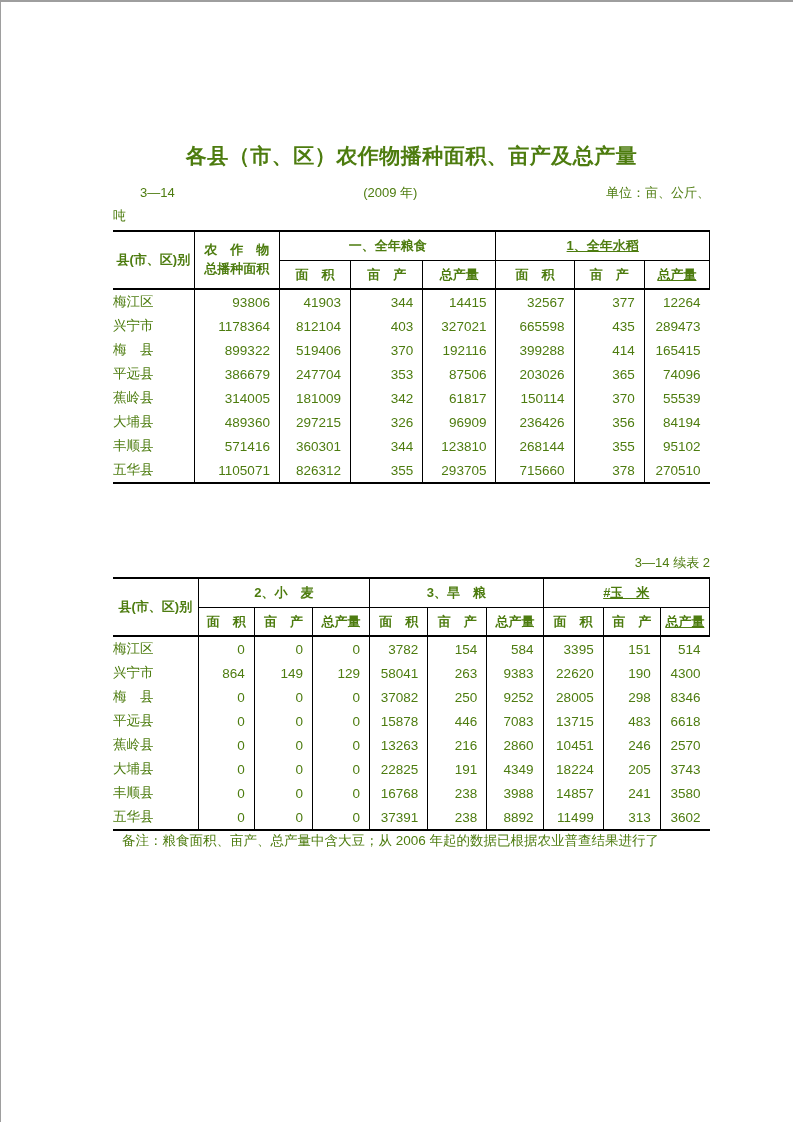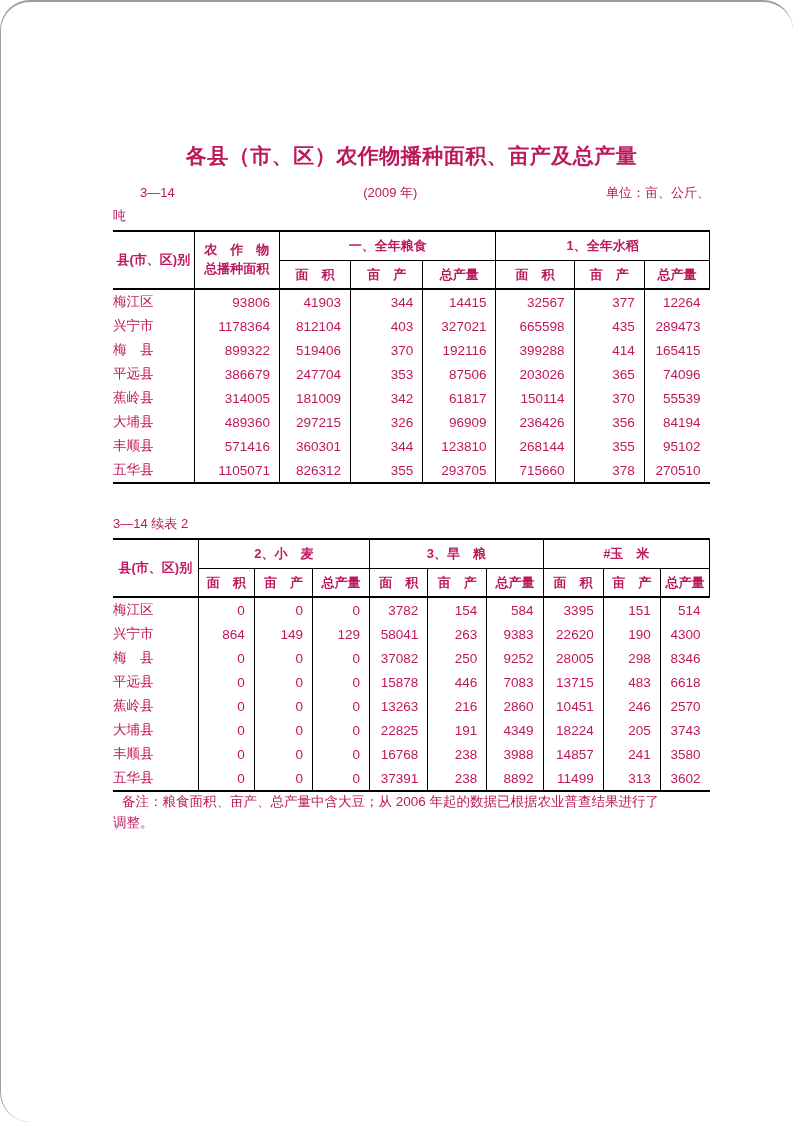--- a/index.html
+++ b/index.html
@@ -4,23 +4,22 @@
 <style>
   html,body{margin:0;padding:0;background:#ffffff;}
   .page{
     position:relative;
     width:793px;height:1122px;
     box-sizing:border-box;
     background:#ffffff;
     border-top:2px solid #9e9e9e;
     border-left:1px solid #9e9e9e;
     font-family:"Liberation Sans", sans-serif;
-    color:#be185d;
+    color:#4d7c0f;
     overflow:hidden;
-    border-radius:30px;
   }
   .content{width:597px;margin-left:112px;padding-top:140px;}
   .title{
     font-size:21px;font-weight:bold;text-align:center;
     margin:0;line-height:1.3;letter-spacing:0.5px;
   }
   .meta{
     display:flex;justify-content:space-between;align-items:baseline;
     margin-top:15px;font-size:13px;margin-left:27px;
   }
@@ -28,32 +27,32 @@
   table.t{
     border-collapse:collapse;table-layout:fixed;width:597px;
     margin-top:5px;
     border-top:2px solid #000;border-bottom:2px solid #000;
   }
   .t th{
     font-size:13px;font-weight:bold;text-align:center;vertical-align:middle;
     border-left:1px solid #000;padding:2px 1px;
   }
   .t .no-left{border-left:none;}
-  .t .hdr-right{border-right:1px solid #000;}
+  .t .hdr-right{border-right:1px solid #000;text-decoration:underline;}
   .t tr.grp th{height:24px;}
   .t tr.sub th{height:23px;border-top:1px solid #000;text-align:center;}
   .t tbody tr:first-child td{border-top:2px solid #000;}
   .t td{
     font-size:13.5px;height:24px;padding:0;
     border-left:1px solid #000;vertical-align:middle;
   }
   .t td:first-child{border-left:none;text-align:left;}
   .t td.num{text-align:right;padding-right:9px;}
   .two-line div{line-height:1.45;font-family:Liberation Serif, serif;}
-  .cont-label{margin-top:31px;font-size:13px;}
+  .cont-label{margin-top:70px;font-size:13px;text-align:right;}
   .note{margin-top:0;font-size:13.5px;line-height:1.55;}
   .note .l1{padding-left:9px;}
 </style>
 </head>
 <body>
 
 <div class="page">
   <div class="content">
 
     <h1 class="title">各县（市、区）农作物播种面积、亩产及总产量</h1>
@@ -308,17 +307,16 @@
             <td class="num">8892</td>
             <td class="num">11499</td>
             <td class="num">313</td>
             <td class="num">3602</td>
           </tr>
         </tbody>
     </table>
 
     <div class="note">
       <div class="l1">备注：粮食面积、亩产、总产量中含大豆；从 2006 年起的数据已根据农业普查结果进行了</div>
-      <div class="l2">调整。</div>
     </div>
 
   </div>
 </div>
 
 </body></html>

